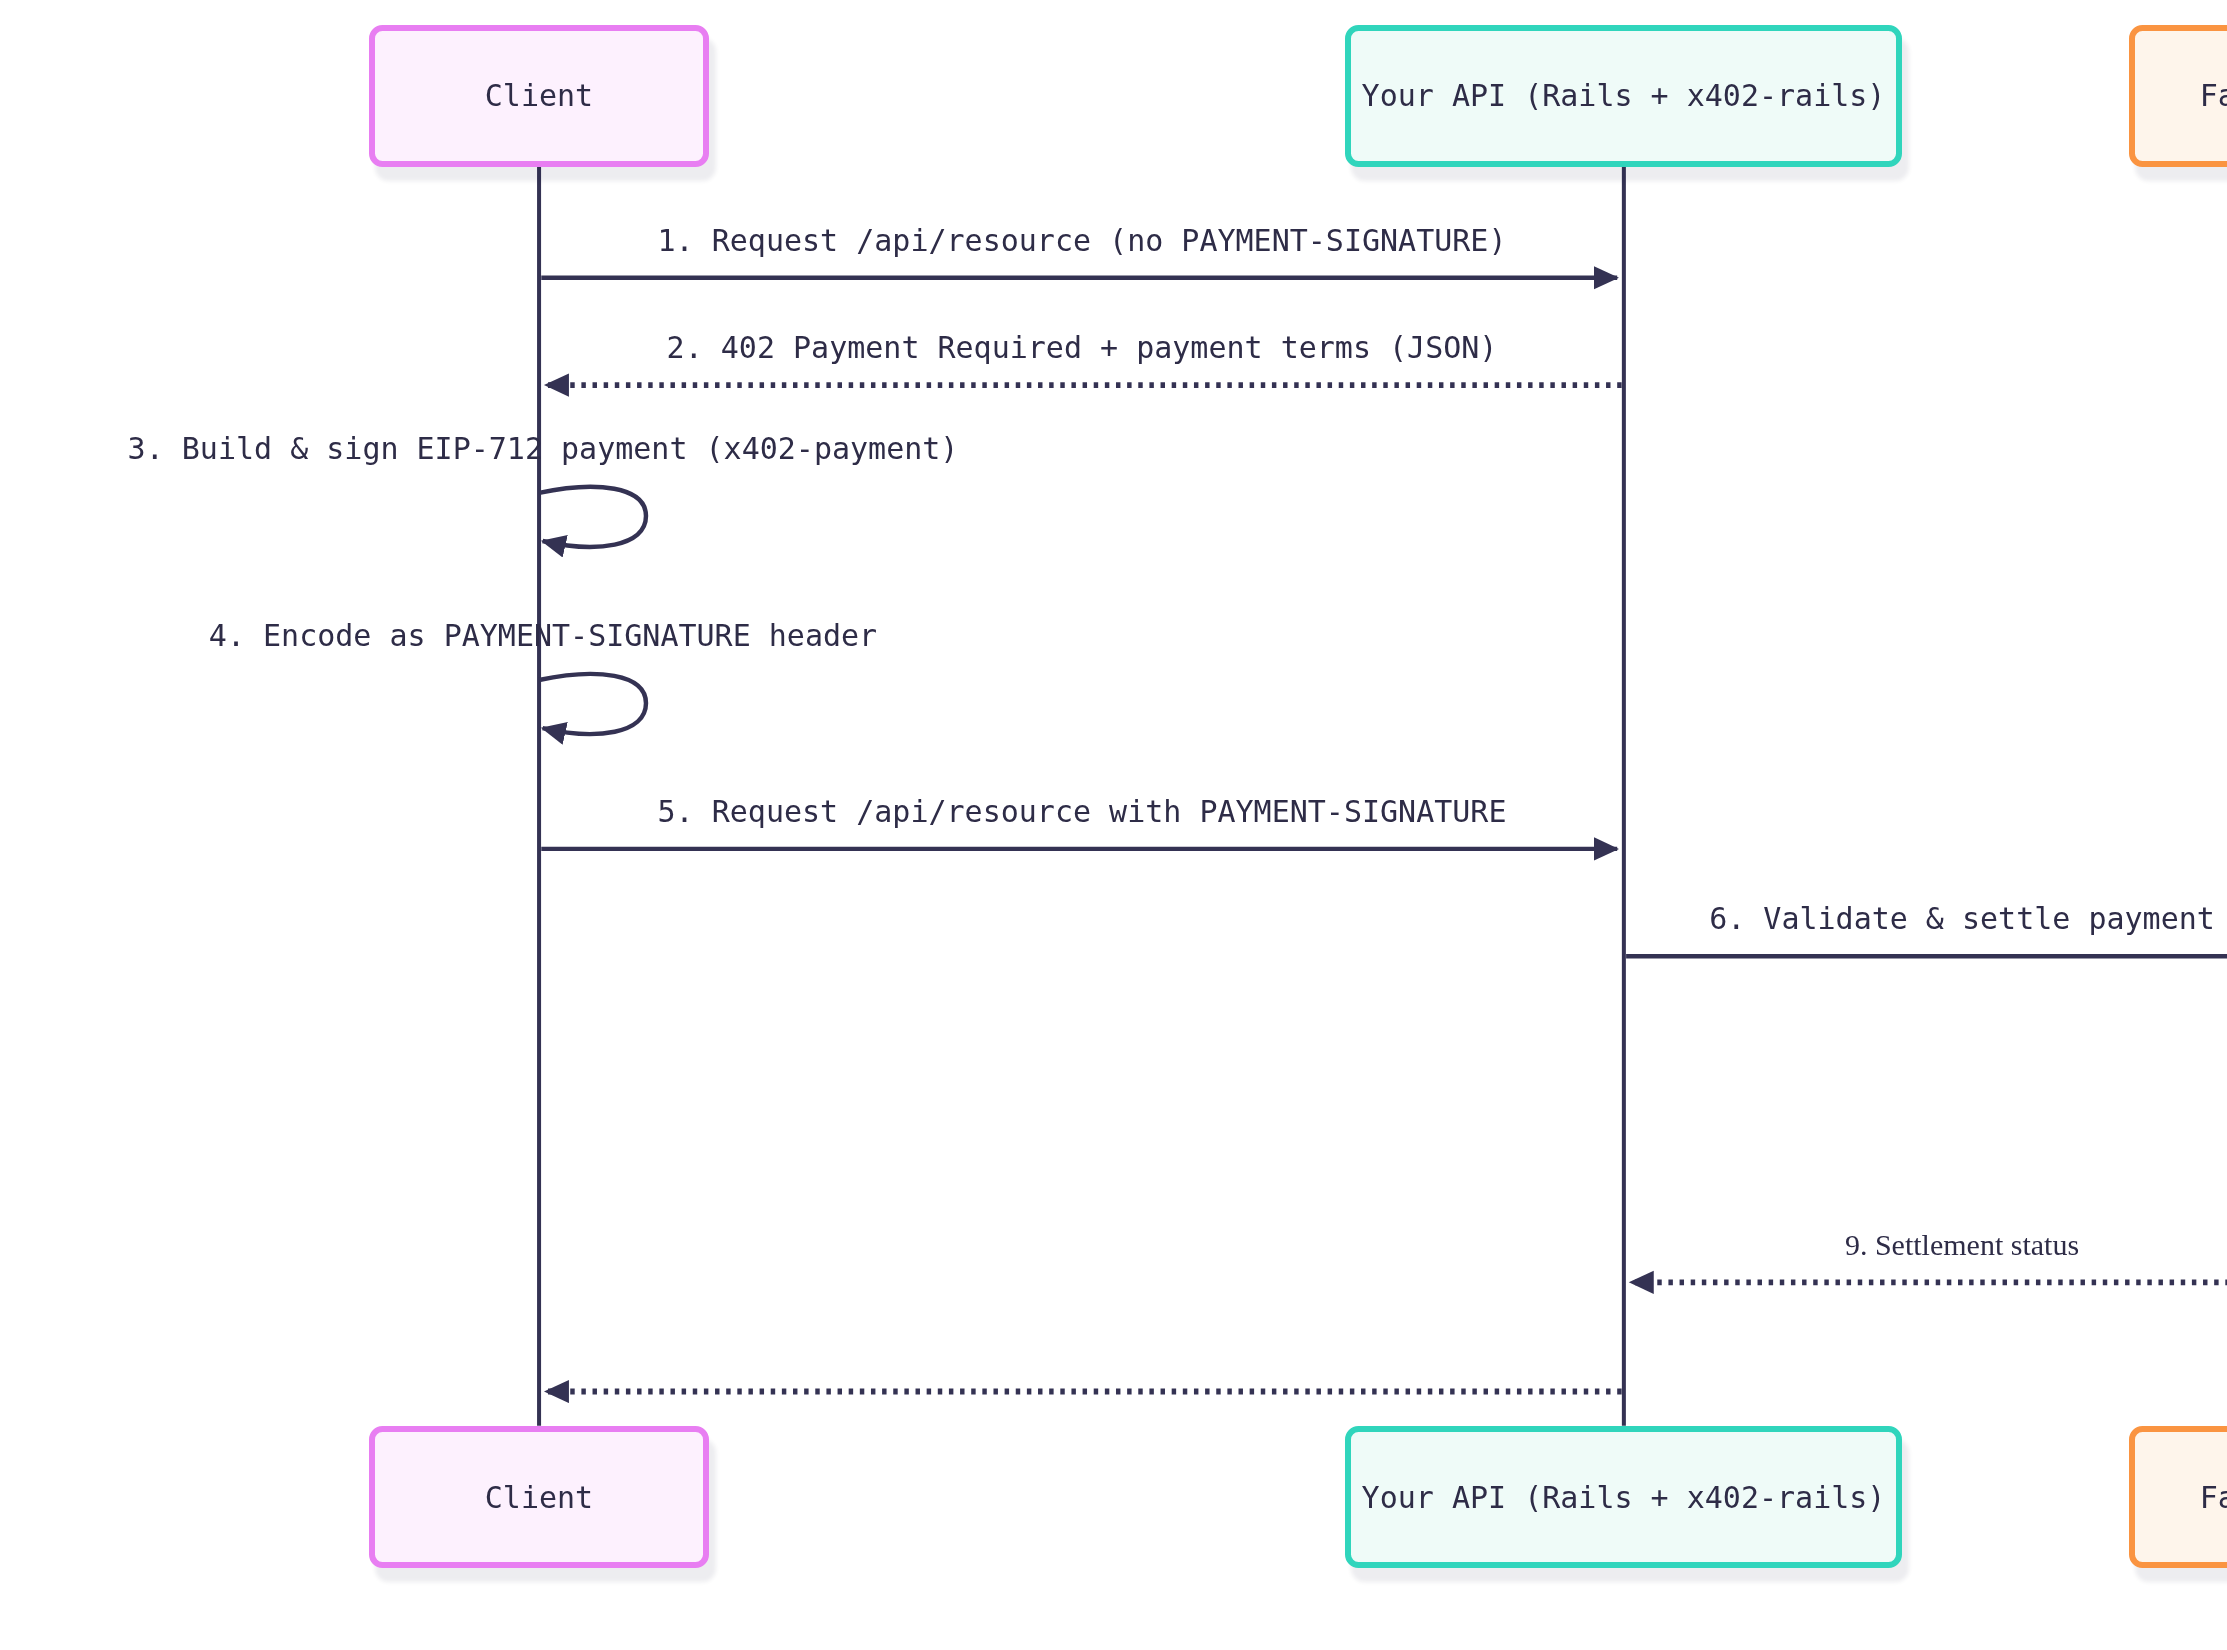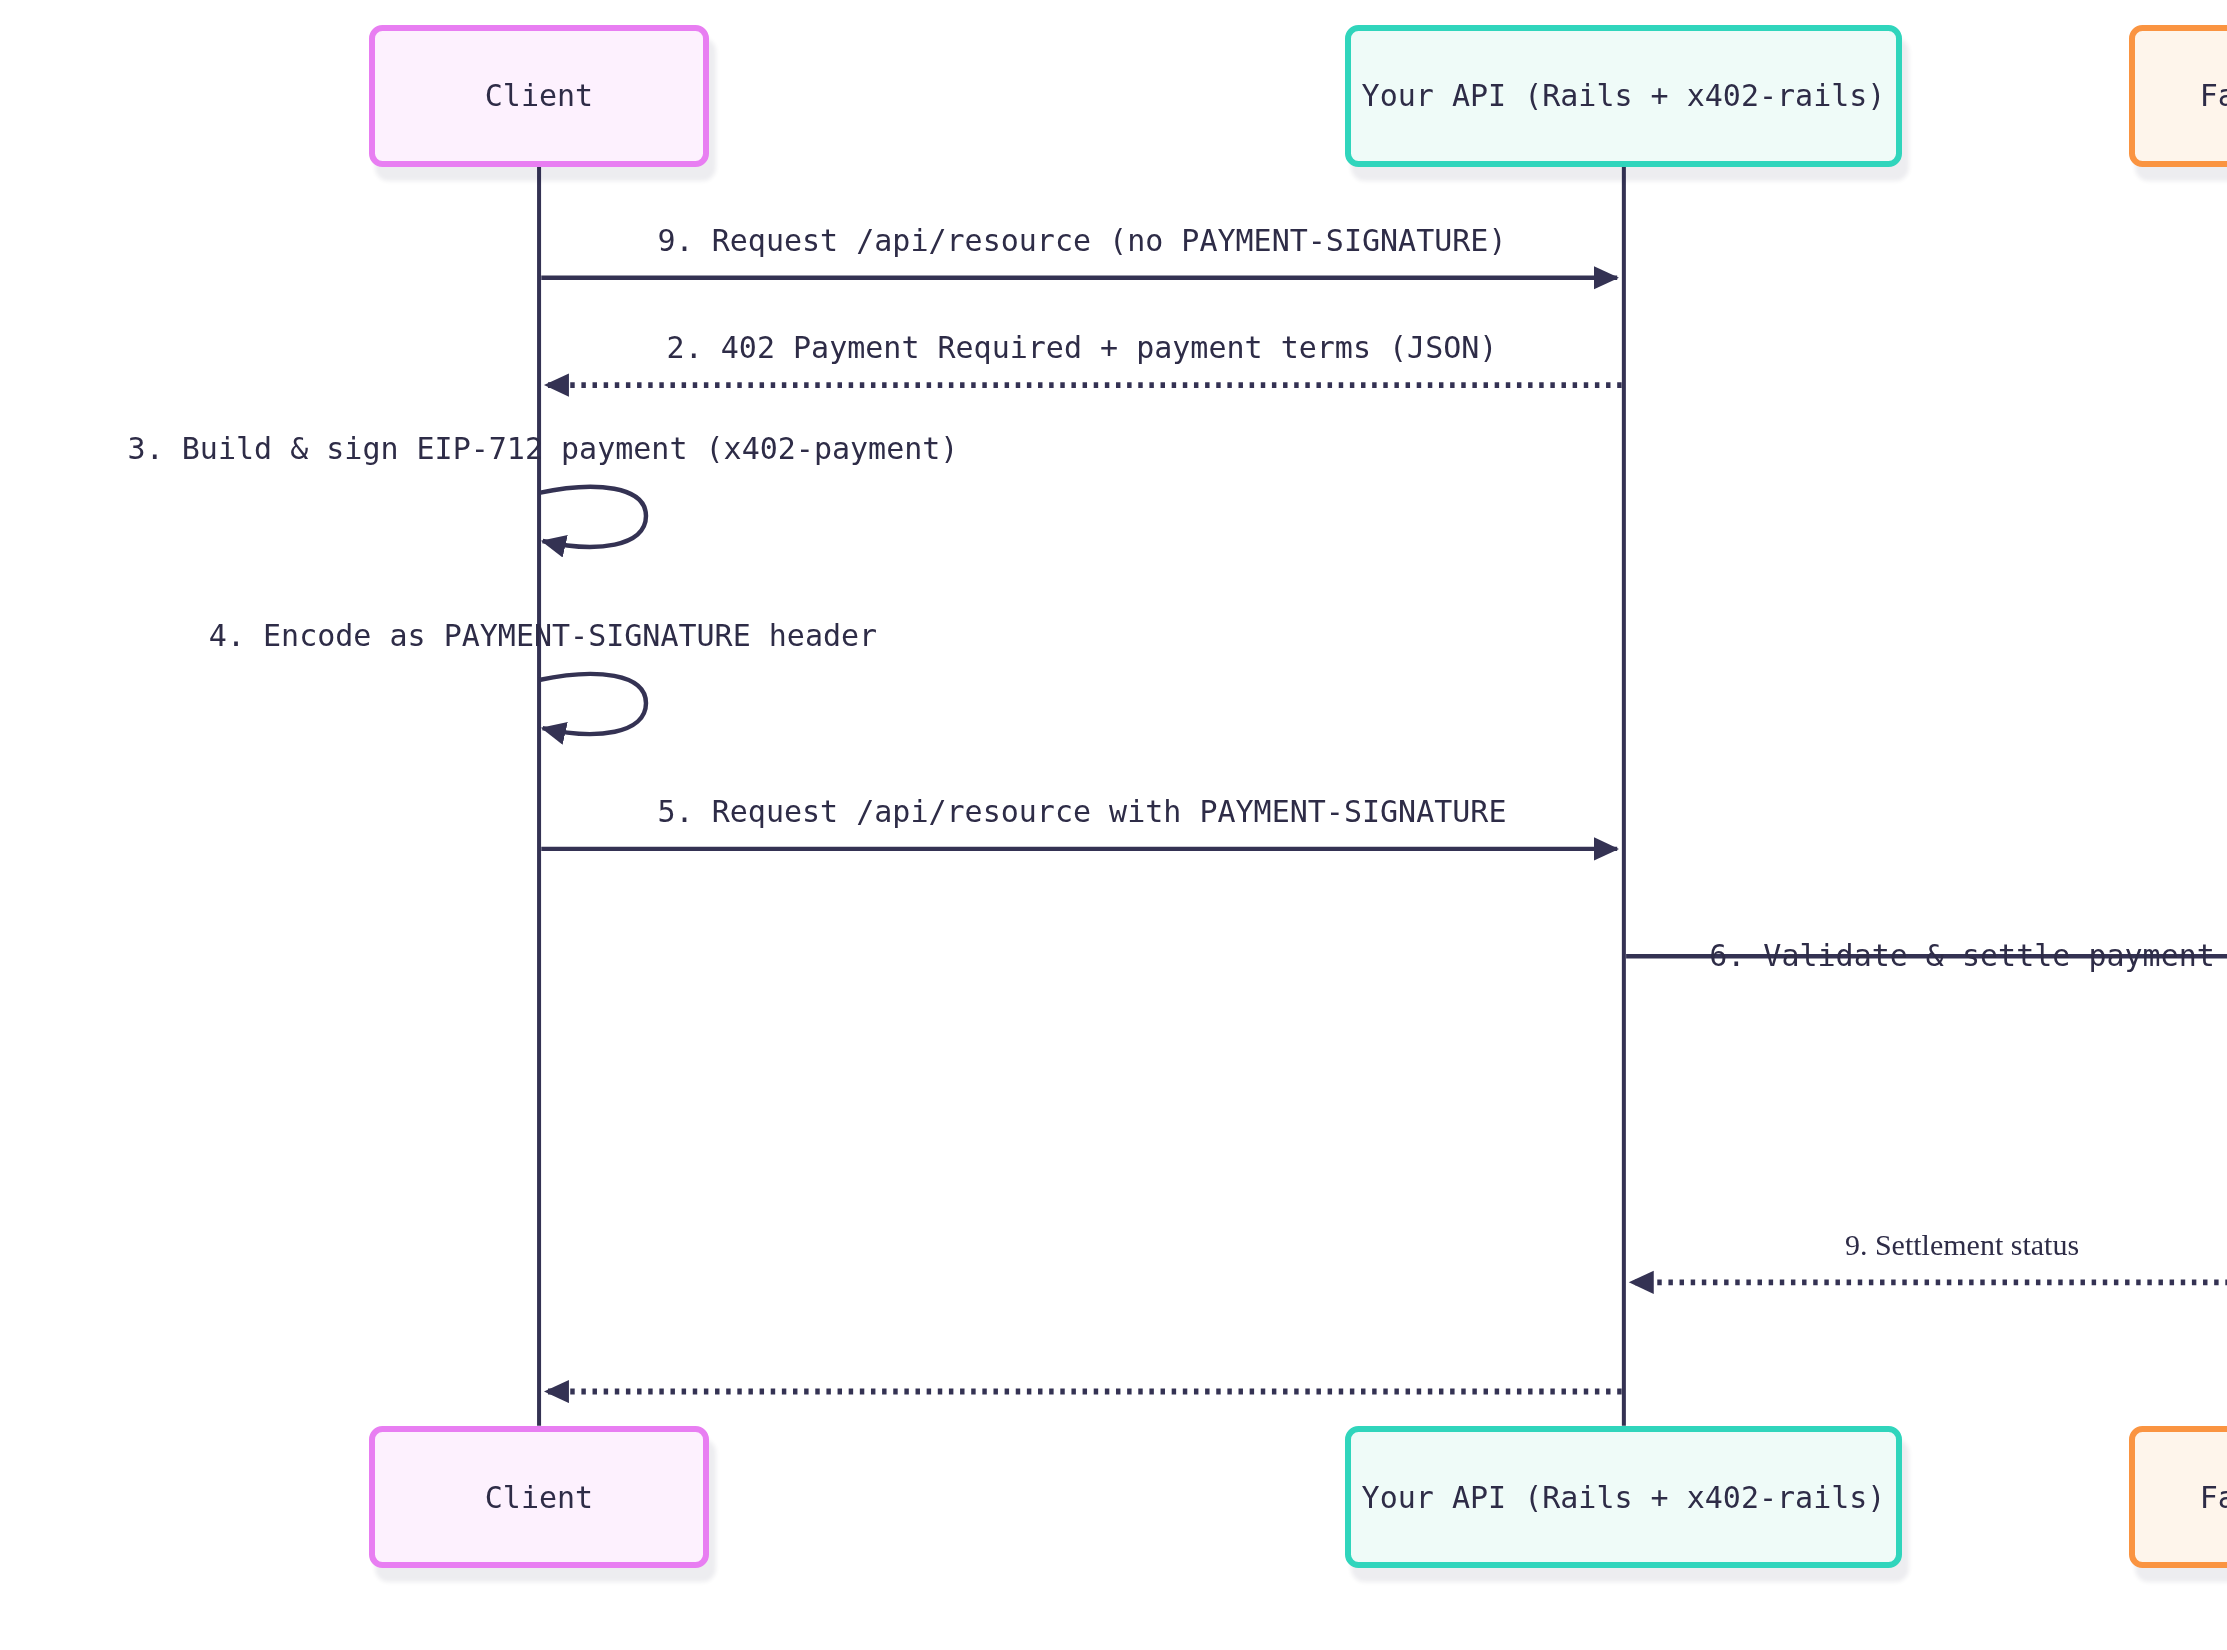--- a/index.html
+++ b/index.html
@@ -104,23 +104,23 @@
   <div class="actor" style="left: 369px; top: 1426px; width: 340px; border-color: rgb(232, 126, 242); background-color: rgb(253, 241, 254);">
     <span class="actor-label">Client</span>
   </div>
   <div class="actor" style="left: 1345px; top: 1426px; width: 557px; border-color: rgb(48, 213, 188); background-color: rgb(239, 251, 248);">
     <span class="actor-label">Your API (Rails + x402-rails)</span>
   </div>
   <div class="actor" style="left: 2129px; top: 1426px; width: 340px; border-color: rgb(250, 148, 65); background-color: rgb(254, 245, 235);">
     <span class="actor-label">Facilitator</span>
   </div>
 
-  <div class="msg" style="left:1082px; top:221px;">9. Request /api/resource (no PAYMENT-SIGNATURE)</div>
+  <div class="msg" style="left:1082px; top:221px;">1. Request /api/resource (no PAYMENT-SIGNATURE)</div>
   <div class="msg" style="left:1082px; top:328px;">2. 402 Payment Required + payment terms (JSON)</div>
   <div class="msg" style="left:543px; top:429px;">3. Build &amp; sign EIP-712 payment (x402-payment)</div>
   <div class="msg" style="left:543px; top:616px;">4. Encode as PAYMENT-SIGNATURE header</div>
   <div class="msg" style="left:1082px; top:792px;">5. Request /api/resource with PAYMENT-SIGNATURE</div>
-  <div class="msg" style="left:1962px; top:899px;margin-top:37px;">6. Validate &amp; settle payment</div>
+  <div class="msg" style="left:1962px; top:899px;">6. Validate &amp; settle payment</div>
 
   <div class="msg" style="left:1962px; top:1225px;font-family:Liberation Serif, serif;">9. Settlement status</div>
 
 </div>
 
 
 </body></html>

